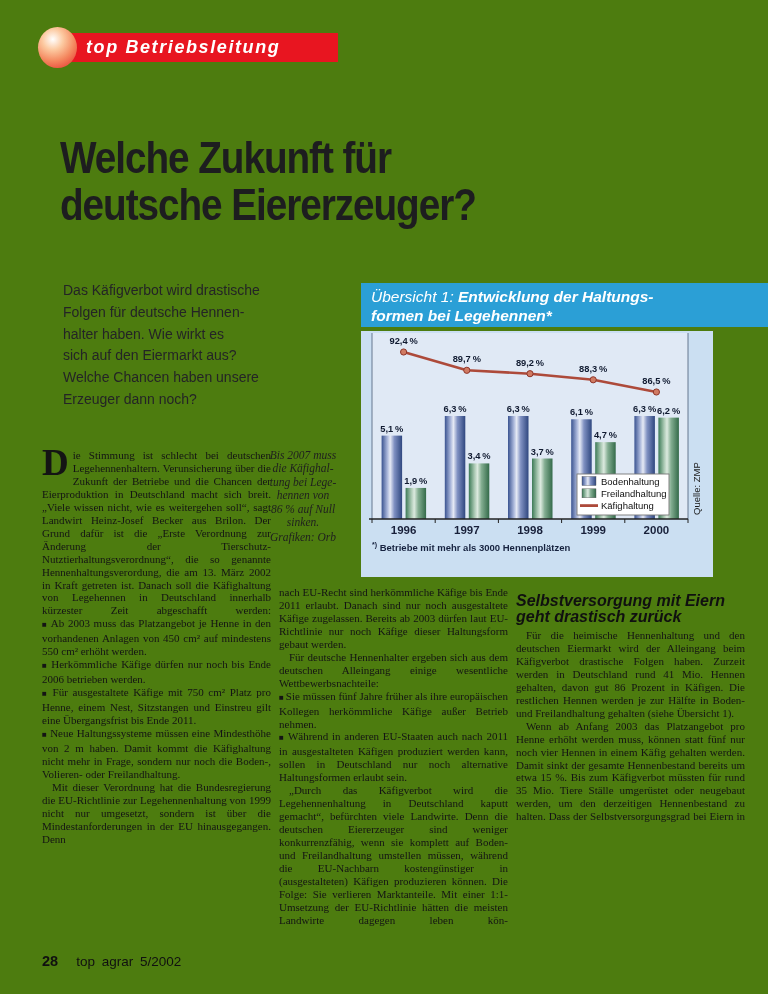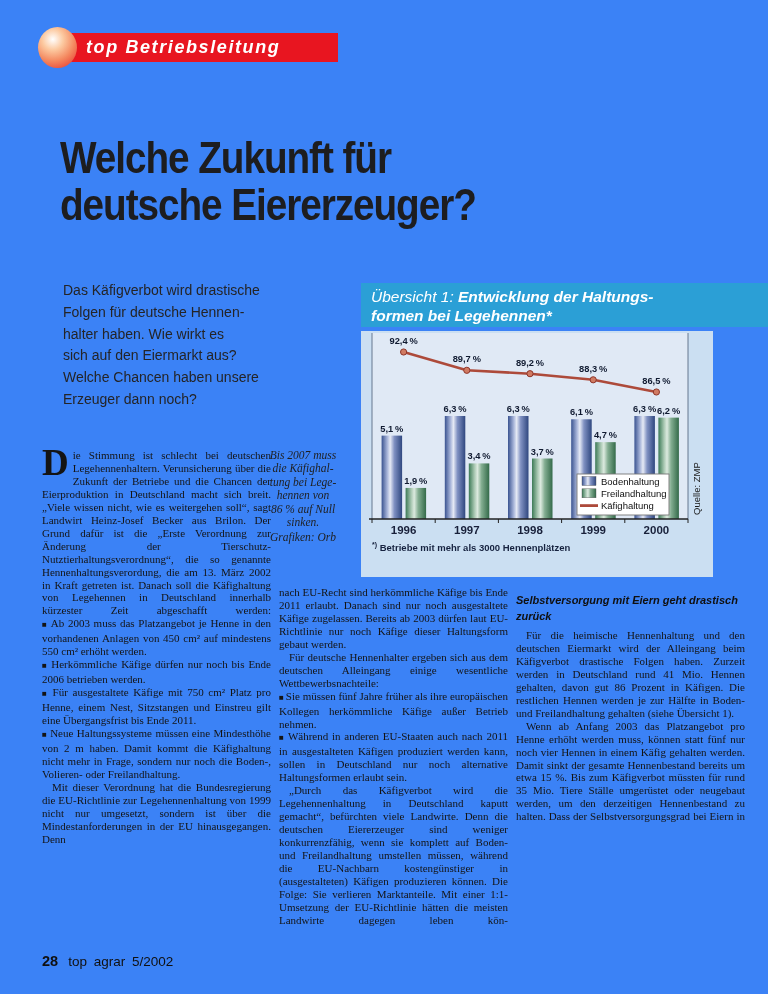--- a/index.html
+++ b/index.html
@@ -3,21 +3,21 @@
 <meta charset="utf-8">
 <style>
   :root{
     --red:#e81520;
     --hdr-blue:#2b9fd6;
     --panel:#cbdff2;
     --plot:#e0e9f5;
     --ink:#161616;
   }
   html,body{margin:0;padding:0;background:#9a9a9a;}
-  .page{position:relative;width:768px;height:994px;background:#3b82f6;overflow:hidden;
+  .page{position:relative;width:768px;height:994px;background:#4d7c0f;overflow:hidden;
         font-family:"Liberation Sans",sans-serif;color:var(--ink);}
   .abs{position:absolute;}
 
   
   .banner-bar{left:46px;top:33px;width:292px;height:29px;background:var(--red);}
   .egg{left:38px;top:27px;width:39px;height:41px;border-radius:50%;
        background:radial-gradient(circle at 38% 30%, #ffffff 0%, #fcc9a0 28%, #f4885f 58%, #ea503f 82%, #e63c38 100%);
        z-index:2;}
   .banner-label{left:86px;top:37px;color:#fff;font-style:italic;font-weight:700;
        font-size:18px;letter-spacing:1.6px;white-space:nowrap;z-index:3;}
@@ -53,28 +53,28 @@
 
   
   .col{position:absolute;width:229px;font-family:"Liberation Serif",serif;
        font-size:11px;line-height:12.95px;text-align:justify;color:#141414;}
   .col p{margin:0;}
   .col p.ind{text-indent:10px;}
   .col p.cont{text-align-last:justify;}
   .sq{font-size:8px;}
   .dropcap{float:left;font-size:37px;line-height:26px;font-weight:700;margin:1px 4px 0 0;}
   .subhead{margin:7px 0 5px;font-family:"Liberation Sans",sans-serif;font-style:italic;
-       font-weight:700;font-size:11px;line-height:15.5px;color:#101010;text-align:left;}
+       font-weight:700;font-size:16px;line-height:15.5px;color:#101010;text-align:left;}
   #col1{left:42px;top:449px;}
   #col2{left:279px;top:586px;}
   #col3{left:516px;top:586px;}
 
   
   .footer{left:42px;top:953px;font-size:13.5px;color:#101010;word-spacing:3px;}
-  .pageno{font-weight:700;font-size:14.5px;margin-right:10px;}
+  .pageno{font-weight:700;font-size:14.5px;margin-right:18px;}
 </style>
 </head>
 <body>
 
 <div class="page">
 
   <div class="abs banner-bar"></div>
   <div class="abs egg"></div>
   <div class="abs banner-label">top Betriebsleitung</div>
 

